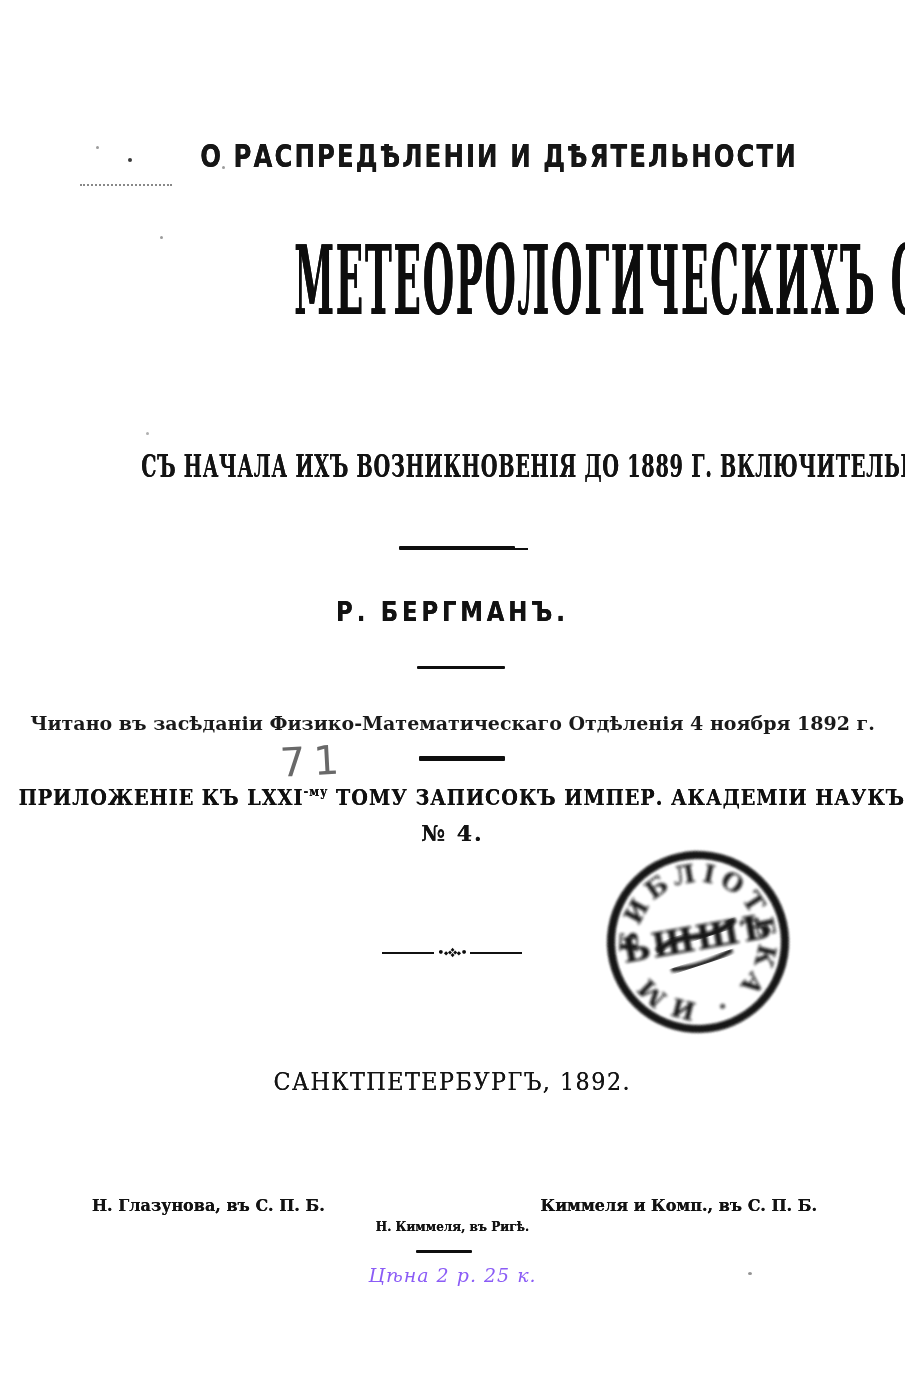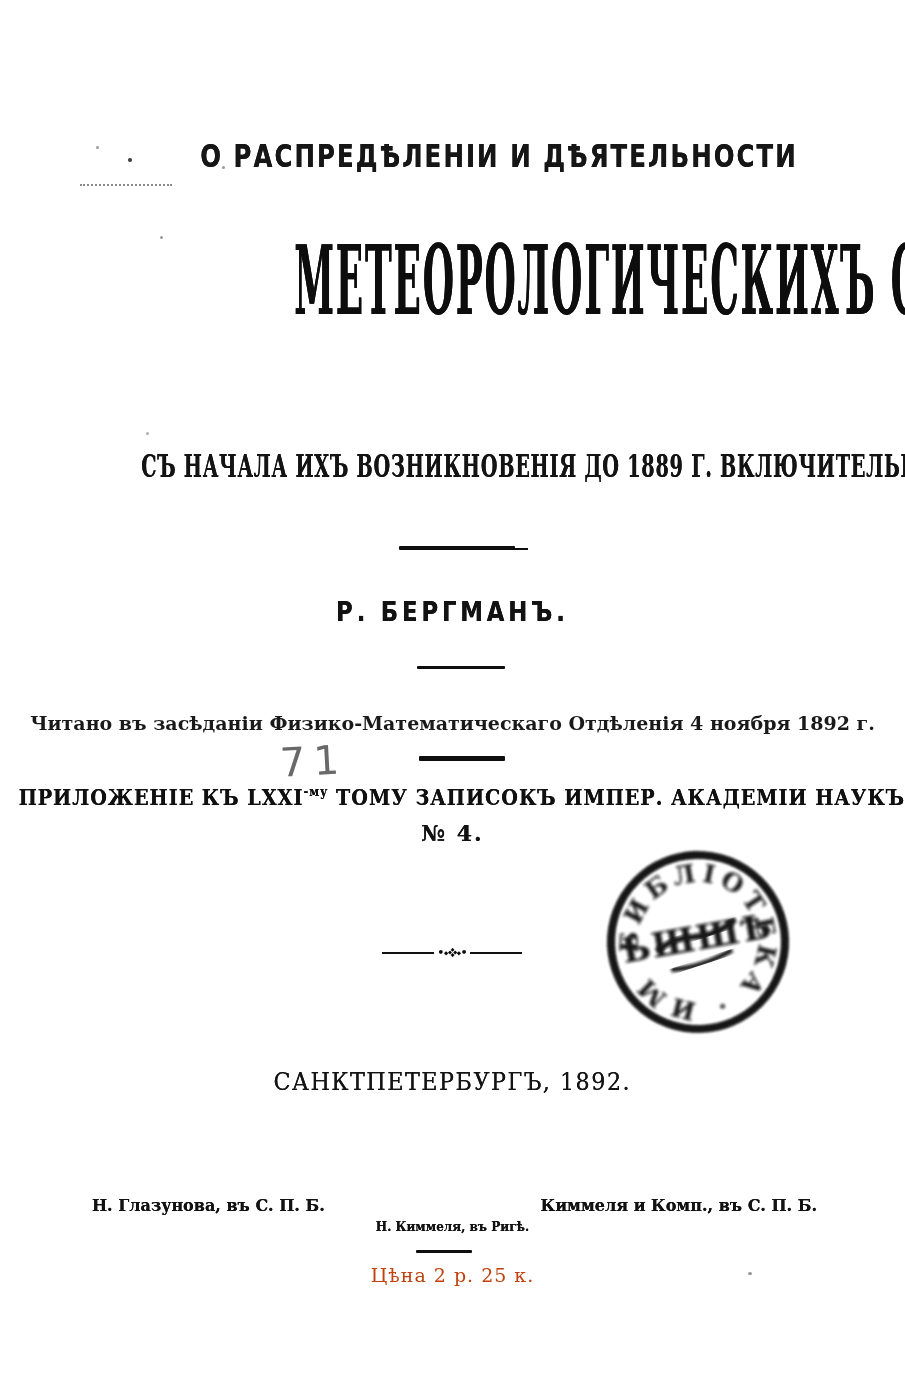--- a/index.html
+++ b/index.html
@@ -64,21 +64,21 @@
   .imprint{top:1068px;}
   .imprint span{
     display:inline-block;font-size:23px;letter-spacing:1.5px;font-weight:normal;
     transform:scale(0.97,1.05);transform-origin:center top;color:#141414;
   }
   .sales-note{top:1164px;font-weight:bold;font-size:14px;letter-spacing:1.5px;color:#181818;}
   .seller{position:absolute;top:1196px;font-weight:bold;font-size:16px;white-space:nowrap;}
   .seller-left{left:92px;}
   .seller-right{right:88px;}
   .seller-center{top:1220px;left:0;width:100%;text-align:center;font-weight:bold;font-size:12px;}
-  .price{top:1264px;font-size:19px;letter-spacing:1px;color:#c2410c;}
+  .price{top:1264px;font-style:italic;font-size:19px;letter-spacing:1px;color:#8b5cf6;}
   
   .stamp{
     position:absolute;left:598px;top:842px;width:200px;height:200px;
     transform:rotate(-18deg);opacity:.96;
   }
   
   .ornament{position:absolute;top:946px;left:382px;width:140px;display:flex;align-items:center;justify-content:center;gap:3px;}
   .ornament .bar{height:2px;background:#111;flex:1 1 auto;}
   .ornament .glyphs{font-size:13px;letter-spacing:-1px;color:#0c0c0c;filter:blur(0.4px);line-height:1;}
   

